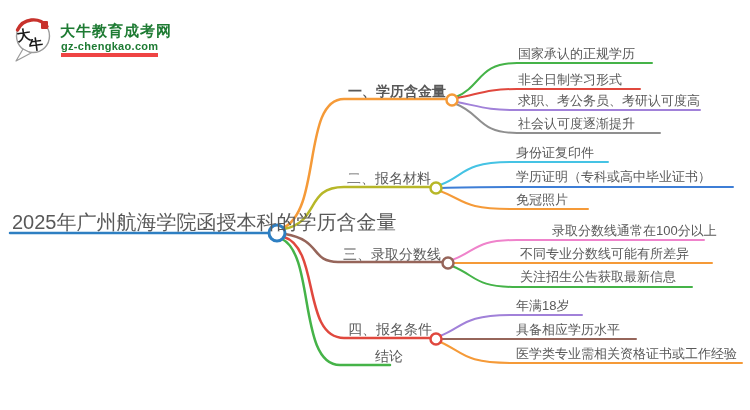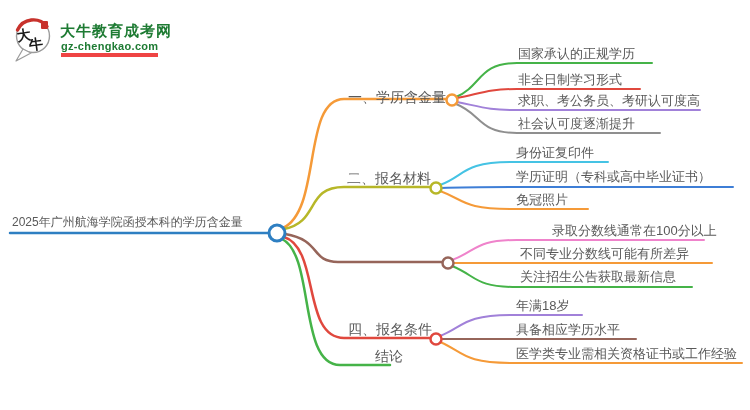--- a/index.html
+++ b/index.html
@@ -10,21 +10,21 @@
     font-family: "Liberation Sans", sans-serif;
   }
   #stage { position: relative; width: 750px; height: 410px; }
   #map-svg { position: absolute; left: 0; top: 0; }
   .label {
     position: absolute;
     white-space: nowrap;
     color: #595959;
     cursor: default;
   }
-  .root-label   { font-size: 12px; line-height: 16px; }
+  .root-label   { font-size: 20px; line-height: 16px; }
   .branch-label { font-size: 14px; line-height: 16px; }
   .sub-label    { font-size: 13px; line-height: 15px; text-align: center; }
   
   .logo { position: absolute; left: 12px; top: 12px; width: 210px; height: 52px; }
   .logo-badge { position: absolute; left: 0; top: 2px; }
   .logo-title {
     position: absolute; left: 48px; top: 10px;
     font-size: 15px; font-weight: bold; letter-spacing: 1px;
     color: #1e7b33;
   }
@@ -85,31 +85,32 @@
       <rect x="29" y="7" width="7" height="8" rx="1" fill="#c8322c"></rect>
       <text x="5" y="26" font-size="14" font-weight="bold" fill="#1a1a1a" font-family="Liberation Serif, serif" transform="rotate(-8 12 22)">大</text>
       <text x="17" y="35" font-size="14" font-weight="bold" fill="#1a1a1a" font-family="Liberation Serif, serif" transform="rotate(-8 24 30)">牛</text>
     </svg>
     <div class="logo-title">大牛教育成考网</div>
     <div class="logo-url">gz-chengkao.com</div>
   </div>
 
   <div class="label root-label" style="left:12px; top:214px;">2025年广州航海学院函授本科的学历含金量</div>
 
-  <div class="label branch-label" style="left:348px; top:89px;">一、学历含金量</div>
+  <div class="label branch-label" style="left:348px; top:83px;font-weight:bold;">一、学历含金量</div>
   <div class="label sub-label" style="left:518px; top:46px;">国家承认的正规学历</div>
   <div class="label sub-label" style="left:518px; top:72px;">非全日制学习形式</div>
   <div class="label sub-label" style="left:518px; top:93px;">求职、考公务员、考研认可度高</div>
   <div class="label branch-label" style="left:347px; top:170px;">二、报名材料</div>
 
   <div class="label sub-label" style="left:518px; top:116px;">社会认可度逐渐提升</div>
   <div class="label sub-label" style="left:516px; top:145px;">身份证复印件</div>
   <div class="label sub-label" style="left:516px; top:169px;">学历证明（专科或高中毕业证书）</div>
   <div class="label sub-label" style="left:516px; top:192px;">免冠照片</div>
 
+  <div class="label branch-label" style="left:343px; top:246px;">三、录取分数线</div>
   <div class="label sub-label" style="left:552px; top:223px;">录取分数线通常在100分以上</div>
   <div class="label sub-label" style="left:520px; top:246px;">不同专业分数线可能有所差异</div>
   <div class="label sub-label" style="left:520px; top:270px;font-family:Liberation Mono, monospace;">关注招生公告获取最新信息</div>
 
   <div class="label branch-label" style="left:348px; top:321px;">四、报名条件</div>
   <div class="label sub-label" style="left:516px; top:298px;">年满18岁</div>
   <div class="label sub-label" style="left:516px; top:322px;">具备相应学历水平</div>
   <div class="label sub-label" style="left:516px; top:346px;">医学类专业需相关资格证书或工作经验</div>
 
   <div class="label branch-label" style="left:345px; top:348px;margin-left:30px;">结论</div>

